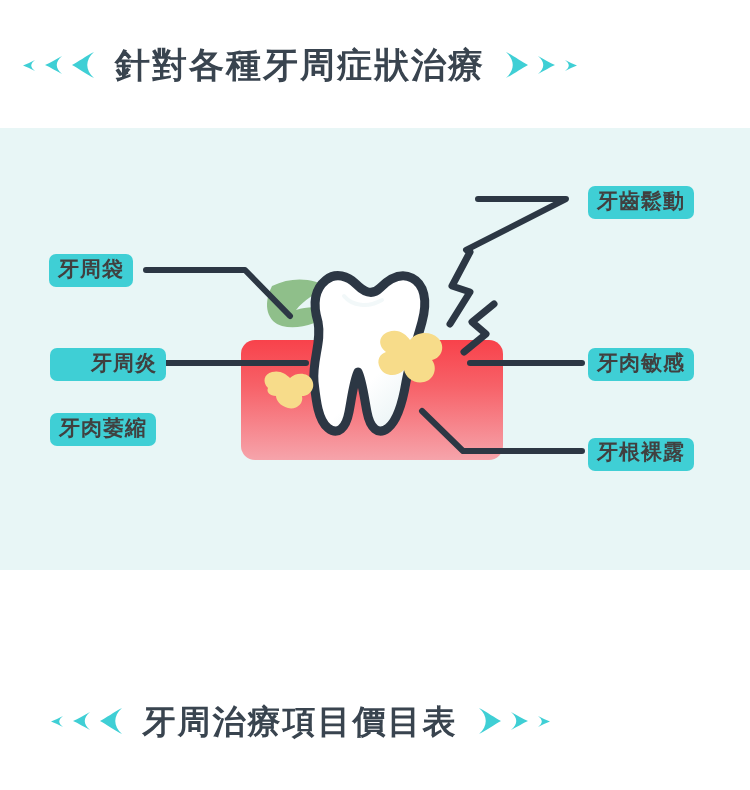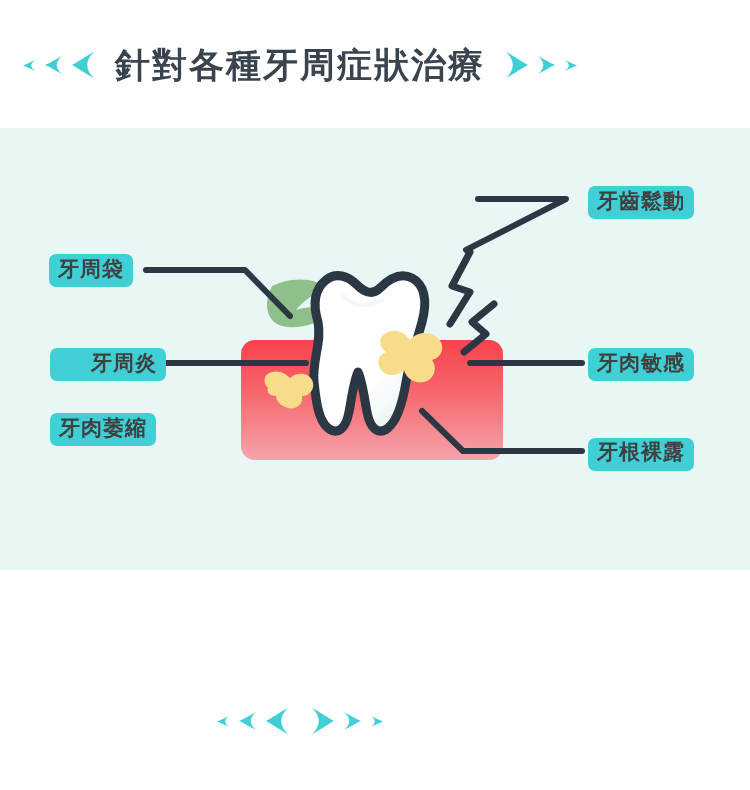--- a/index.html
+++ b/index.html
@@ -221,20 +221,21 @@
       <path d="M13 2 C8 6 8 9 13 13 C9 11 5 9 1 7.5 C5 6 9 4 13 2 Z" fill="#3FCFD5"></path>
     </svg>
     <svg class="tri" width="20" height="22" viewBox="0 0 20 22" aria-hidden="true">
       <path d="M18 2 C11 8 11 14 18 20 C12 17 6 13 1 11 C6 9 12 5 18 2 Z" fill="#3FCFD5"></path>
     </svg>
     <svg class="tri" width="26" height="30" viewBox="0 0 26 30" aria-hidden="true">
       <path d="M23 2 C14 10 14 20 23 28 C15 24 7 18 1 15 C7 12 15 6 23 2 Z" fill="#3FCFD5"></path>
     </svg>
   </span>
 
+  <span class="title-text">牙周治療項目價目表</span>
 
   <span class="tri-group">
     <svg class="tri" width="26" height="30" viewBox="0 0 26 30" aria-hidden="true">
       <path d="M3 2 C12 10 12 20 3 28 C11 24 19 18 25 15 C19 12 11 6 3 2 Z" fill="#3FCFD5"></path>
     </svg>
     <svg class="tri" width="20" height="22" viewBox="0 0 20 22" aria-hidden="true">
       <path d="M2 2 C9 8 9 14 2 20 C8 17 14 13 19 11 C14 9 8 5 2 2 Z" fill="#3FCFD5"></path>
     </svg>
     <svg class="tri" width="15" height="15" viewBox="0 0 15 15" aria-hidden="true">
       <path d="M2 2 C7 6 7 9 2 13 C6 11 10 9 14 7.5 C10 6 6 4 2 2 Z" fill="#3FCFD5"></path>

